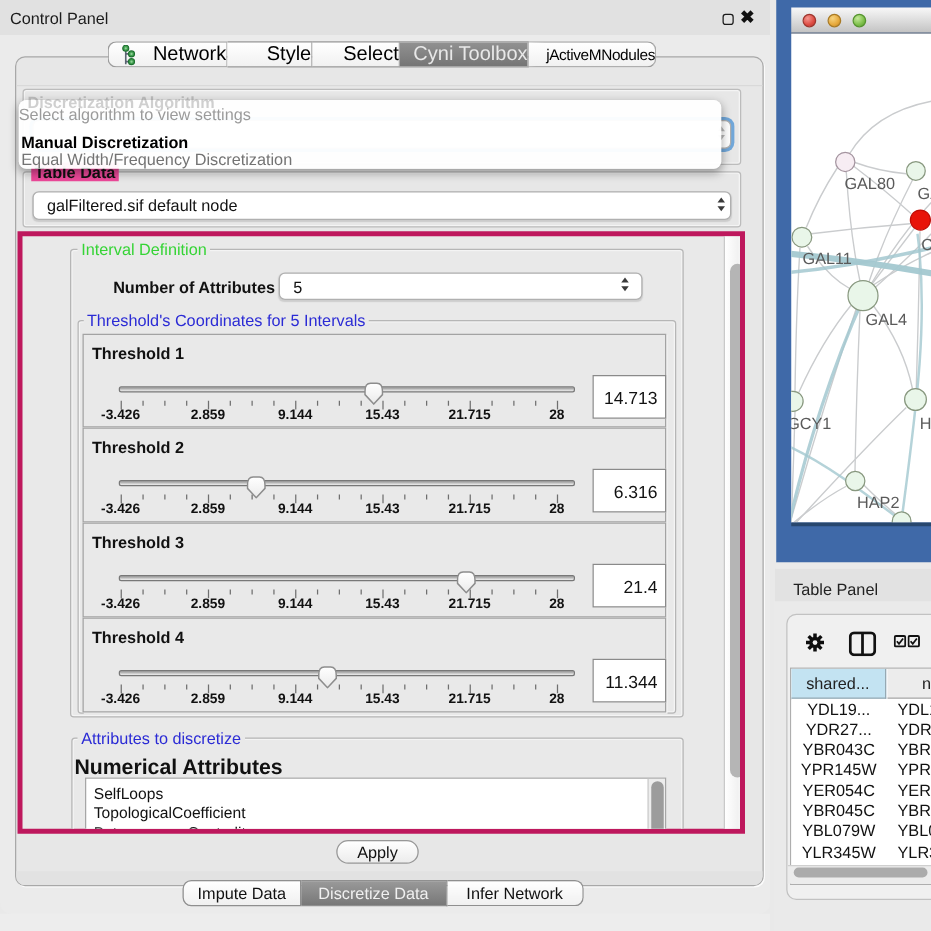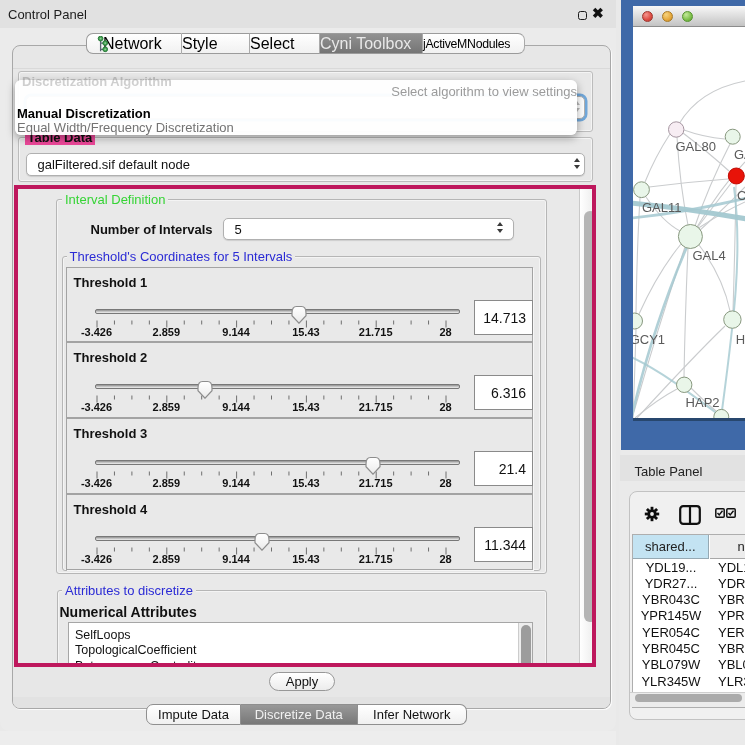--- a/index.html
+++ b/index.html
@@ -7,21 +7,21 @@
   font-family:"Liberation Sans", sans-serif; }
 #cp { position:absolute; left:0; top:0; width:616px; height:730.5px; background:#ebebeb; border-radius:0 0 9px 9px; }
 #cptitle { position:absolute; left:0; top:0; width:616px; height:28px; background:#e1e1e1; }
 #cptitle span { position:absolute; left:8px; top:7px; font-size:13px; color:#1c1c1c; }
 #btnfloat { position:absolute; left:577.5px; top:10.5px; width:9px; height:9px;
   border:1.8px solid #1a1a1a; border-radius:2.5px; }
 #btnclose { position:absolute; left:592px; top:5px; font-size:14px; font-weight:bold; color:#111; }
 #pane { position:absolute; left:12px; top:45px; width:598.5px; height:663.5px;
   border:1px solid #a8a8a8; border-radius:8px; background:#e7e7e7;
   box-shadow:1px 1px 0 rgba(255,255,255,0.8); }
-.tab { position:absolute; top:0; height:20.5px; line-height:20px; text-align:left;
+.tab { position:absolute; top:0; height:20.5px; line-height:20px; text-align:right;
   background:linear-gradient(#ffffff,#f1f1f1); border-top:1px solid #9b9b9b;
   border-bottom:1px solid #9b9b9b; border-right:1px solid #aaaaaa; }
 .tabsel { background:linear-gradient(#919191,#757575); color:#e8e8e8; }
 
 .grp { position:absolute; border:1px solid #bcbcbc; border-radius:3px;
   box-shadow:inset 0 0 0 1px #f4f4f4; }
 .grptitle { position:absolute; top:-8px; font-size:13px; background:#ec4899; padding:0 3px; }
 
 .combo { position:absolute; background:#ffffff; border:1px solid #b0b0b0; border-radius:5px;
   box-shadow:0 1px 1px rgba(0,0,0,0.12); font-size:13px; color:#111; }
@@ -139,21 +139,21 @@
 
   <div id="scrollpane" style="position:absolute; left:13.5px; top:185px; width:582.5px; height:481.5px;
        border:4px solid #be185d; background:#e9e9e9; overflow:hidden;">
 
     <div class="vsbtrack" style="left:561px; top:0; width:21px; height:478px; border-left:1px solid #c9c9c9;"></div>
     <div class="vsbthumb" style="left:566px; top:22px; width:12px; height:411px;"></div>
 
     <div class="grp" style="left:38.5px; top:10px; width:491px; height:375px; border-color:#b6b6b6;">
       <span class="grptitle" style="left:5px; color:#35d435; background:#e9e9e9;">Interval Definition</span>
     </div>
-    <div style="position:absolute; left:73px; top:33px; font-size:13px; font-weight:bold; color:#111;">Number of Intervals</div>
+    <div style="position:absolute; left:73px; top:33px; font-size:13px; font-weight:bold; color:#111;">Number of Attributes</div>
     <div class="combo" style="left:205px; top:29px; width:291px; height:22px;">
       <span class="ctext">5</span>
       <div class="spin" style="left:273px; top:3px;">
           <div class="up"></div>
           <div class="dn"></div>
         </div>
     </div>
 
     <div class="grp" style="left:44px; top:67px; width:479px; height:315px; border-color:#b6b6b6;">
       <span class="grptitle" style="left:4px; color:#2b2bd5; background:#e9e9e9;">Threshold's Coordinates for 5 Intervals</span>
@@ -224,21 +224,21 @@
         <div class="tlab" style="left:99.8px;">2.859</div>
         <div class="tlab" style="left:169.6px;">9.144</div>
         <div class="tlab" style="left:239.4px;">15.43</div>
         <div class="tlab" style="left:309.2px;">21.715</div>
         <div class="tlab" style="left:379px;">28</div>
     </div>
 
     <div class="grp" style="left:39px; top:401px; width:490px; height:90px; border-color:#b6b6b6;">
       <span class="grptitle" style="left:4.5px; color:#2b2bd5; background:#e9e9e9;">Attributes to discretize</span>
     </div>
-    <div style="position:absolute; left:42px; top:415px; font-size:14px; font-weight:bold; color:#111;">Numerical Attributes</div>
+    <div style="position:absolute; left:42px; top:415px; font-size:17px; font-weight:bold; color:#111;">Numerical Attributes</div>
     <div style="position:absolute; left:50.5px; top:432.5px; width:465px; height:46.5px; background:#ffffff;
          border:1px solid #a6a6a6; overflow:hidden; font-size:12.5px; color:#111;">
       <div style="position:absolute; left:6px; top:5px;">SelfLoops</div>
       <div style="position:absolute; left:6px; top:20.5px;">TopologicalCoefficient</div>
       <div style="position:absolute; left:6px; top:36px;">BetweennessCentrality</div>
       <div style="position:absolute; left:449px; top:0; width:16px; height:46px; background:#ededed; border-left:1px solid #cccccc;"></div>
       <div style="position:absolute; left:452px; top:2.5px; width:10px; height:43px; background:#9c9c9c; border-radius:5px;"></div>
     </div>
   </div>
 
@@ -248,21 +248,21 @@
 
   <div class="seg" style="left:146px; width:95px; border-radius:7px 0 0 7px;">Impute Data</div>
   <div class="seg segsel" style="left:241px; width:116.5px; border-left:none;">Discretize Data</div>
   <div class="seg" style="left:357.5px; width:109.5px; border-left:none; border-radius:0 7px 7px 0;">Infer Network</div>
 </div>
 
 <div id="popup" style="position:absolute; left:15px; top:80px; width:562px; height:55px;
      background:rgba(255,255,255,0.96); border-radius:6px;
      box-shadow:0 3px 8px rgba(0,0,0,0.35); z-index:50;">
   <div style="position:absolute; left:7px; top:-6px; font-size:13px; font-weight:bold; color:rgba(40,40,40,0.22);">Discretization Algorithm</div>
-  <div style="position:absolute; left:0; top:4px; width:562px; text-align:right; font-size:13px; color:#9b9b9b;">Select algorithm to view settings</div>
+  <div style="position:absolute; left:0; top:4px; width:562px; text-align:left; font-size:13px; color:#9b9b9b;">Select algorithm to view settings</div>
   <div style="position:absolute; left:2px; top:26px; font-size:13px; font-weight:bold; color:#000;">Manual Discretization</div>
   <div style="position:absolute; left:2px; top:40px; font-size:13px; color:#737373;">Equal Width/Frequency Discretization</div>
 </div>
 
 <div style="position:absolute; left:621px; top:0; width:124px; height:450px; background:#3f69a8;"></div>
 <div style="position:absolute; left:633px; top:6px; width:112px; height:21px;
      background:linear-gradient(#f8f8f8,#c3c3c3); border-bottom:1px solid #8c8c8c;"></div>
 <div style="position:absolute; left:642px; top:11px; width:11px; height:11px; border-radius:50%;
      background:radial-gradient(circle at 35% 30%, #f4968f, #dd4b42 60%, #ad3a32); border:1px solid #9e362e;"></div>
 <div style="position:absolute; left:661.5px; top:11px; width:11px; height:11px; border-radius:50%;

